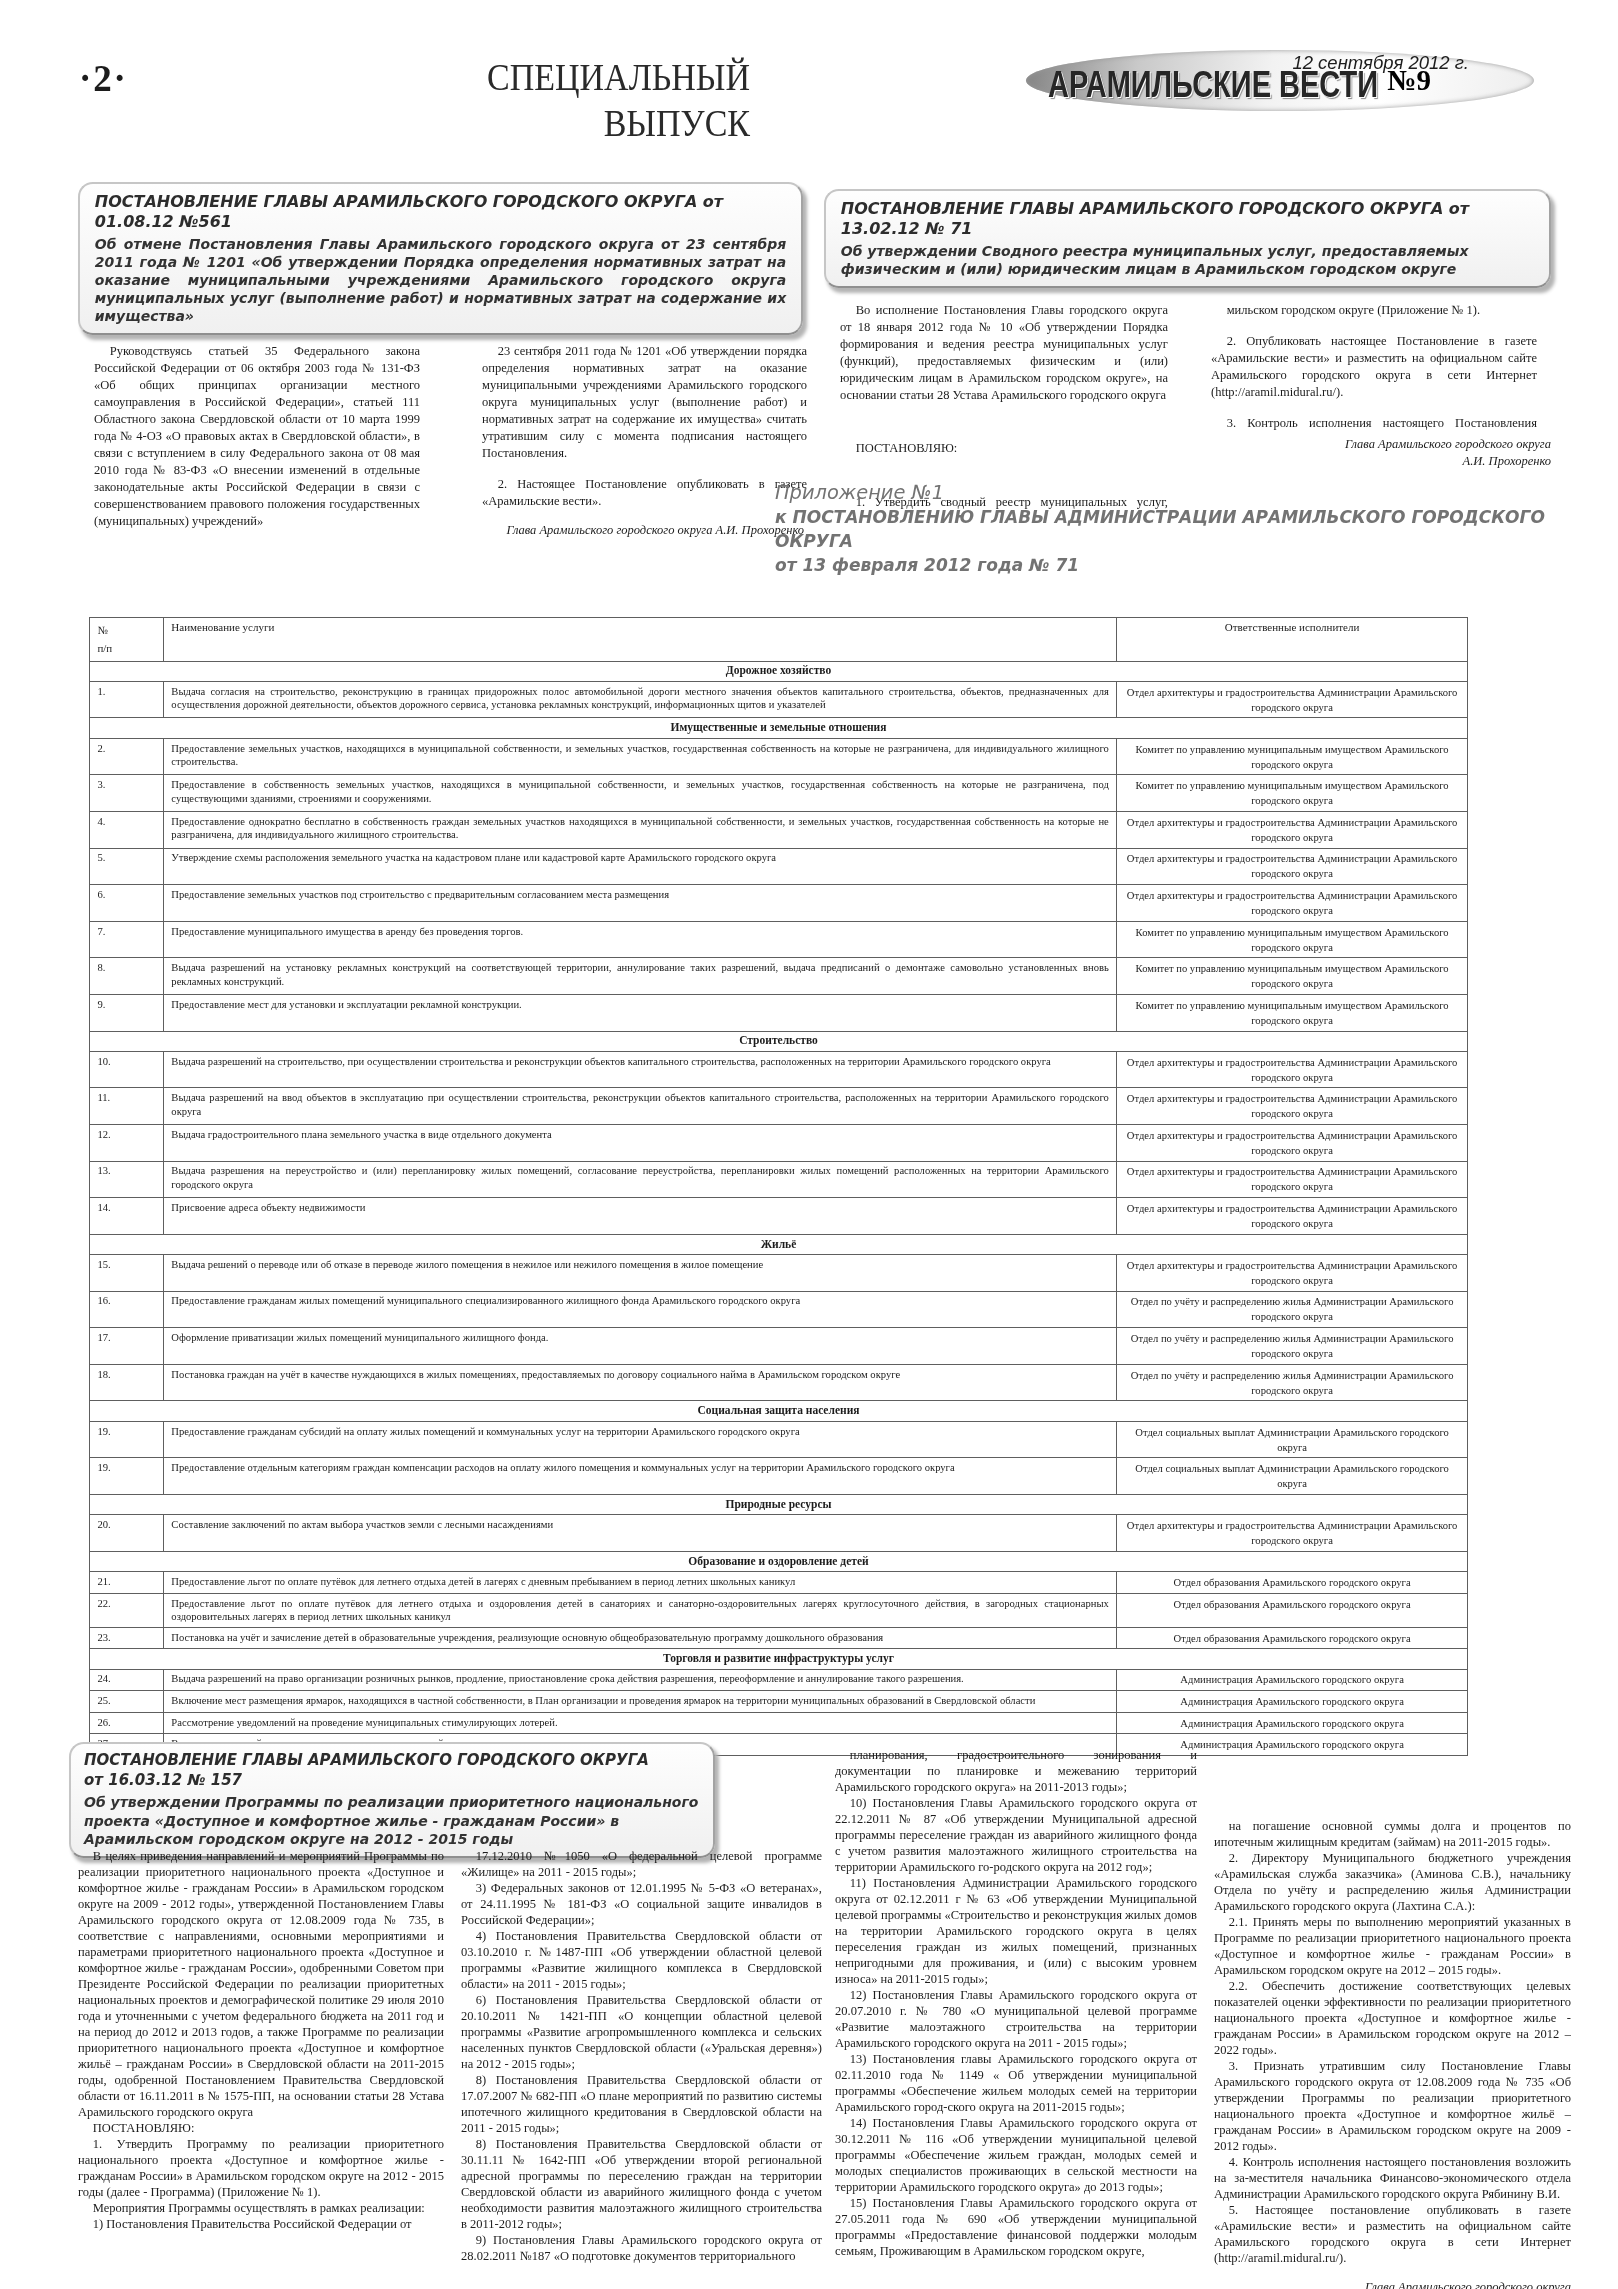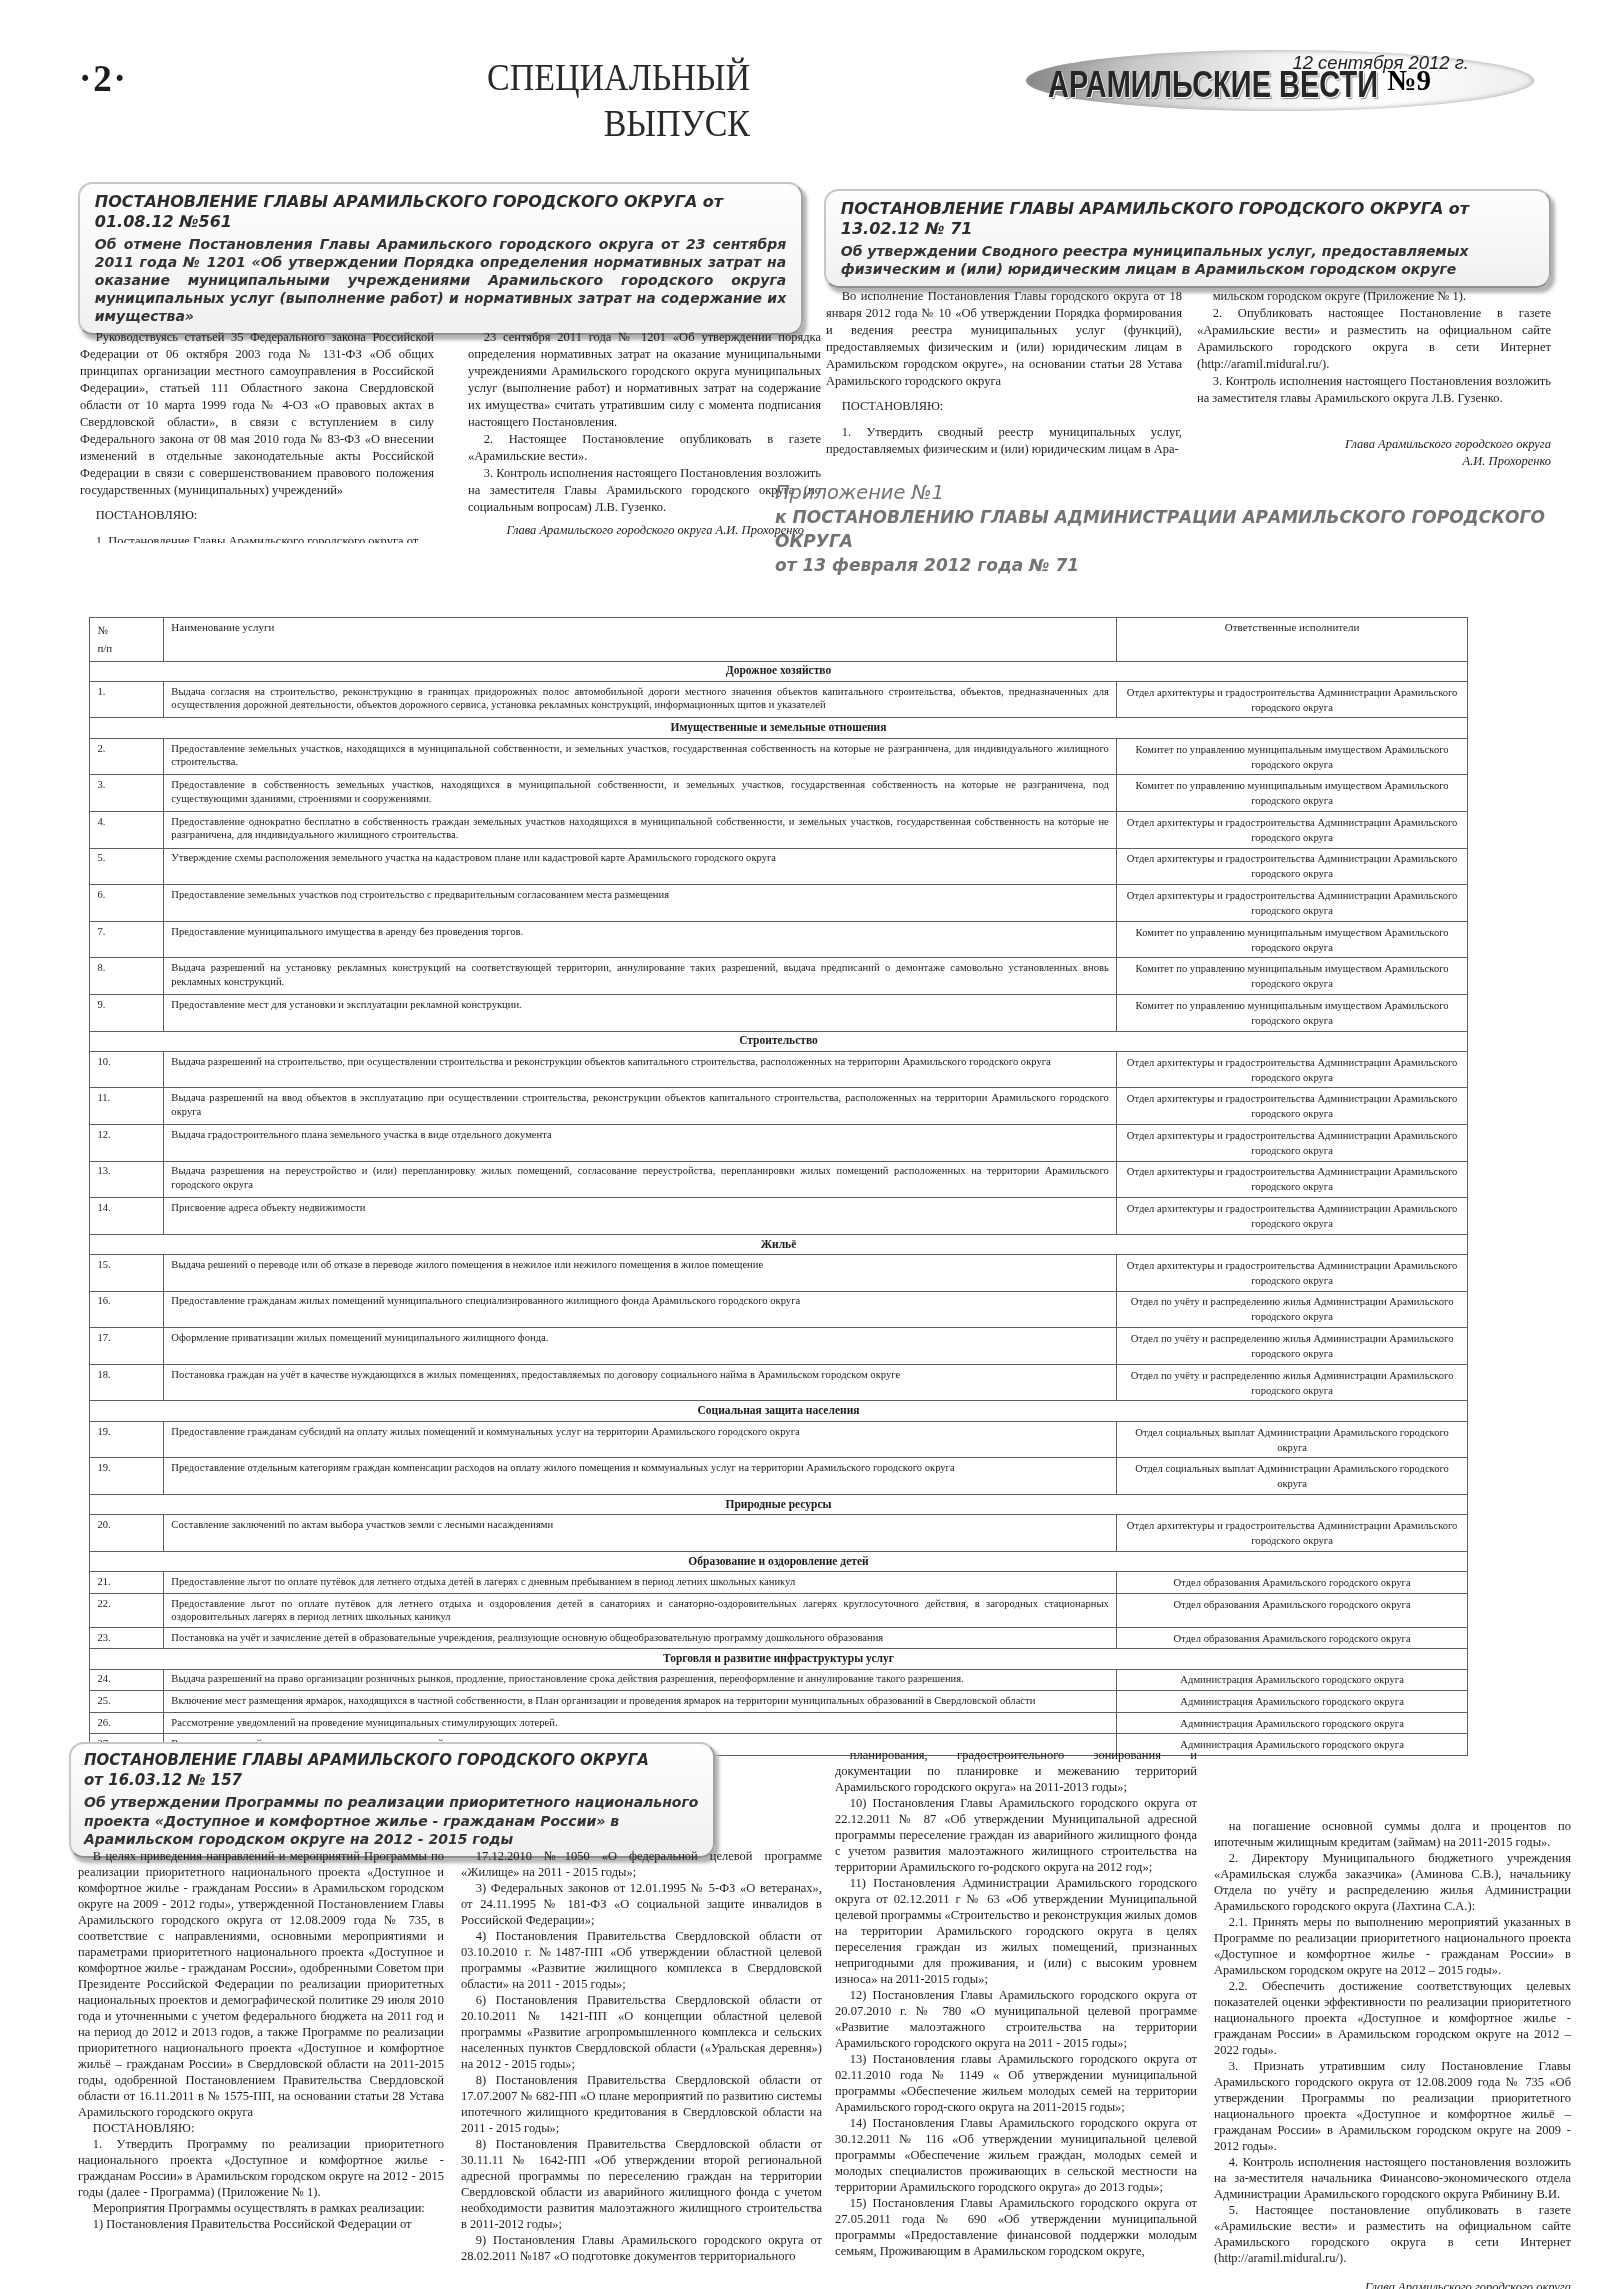--- a/index.html
+++ b/index.html
@@ -25,21 +25,21 @@
 
   
   .dbox{position:absolute;background:linear-gradient(#fefefe,#f0f0f0);
         border:2.8px solid #c6c6c6;border-right-color:#a3a3a3;border-bottom-color:#8f8f8f;
         border-radius:14.8px;box-shadow:3.7px 4.6px 3.7px #b4b4b4;padding:8.3px 14.8px;}
   .dtitle{font-family:"DejaVu Sans","Liberation Sans",sans-serif;font-style:italic;font-weight:bold;
           font-size:16px;line-height:20px;color:#2d2d2d;}
   .dsub{font-family:"DejaVu Sans","Liberation Sans",sans-serif;font-style:italic;font-weight:bold;
         font-size:14px;line-height:18px;color:#333;text-align:justify;margin-top:2.8px;}
   .col{position:absolute;font-size:12.5px;line-height:17px;text-align:justify;}
-  .col .para{margin:0;text-indent:15.7px;}
+  .col .para{margin:14px;text-indent:15.7px;}
   .col .spacer{margin:0;height:8.3px;}
   .sig{position:absolute;font-style:italic;font-size:12.5px;line-height:16.6px;text-align:right;}
 
   
   .appendix{position:absolute;left:775px;top:480px;width:777px;text-align:left;
             font-family:"DejaVu Sans","Liberation Sans",sans-serif;font-style:italic;color:#737373;}
   .appendix .a1{font-size:19.4px;line-height:25px;}
   .appendix .a2{font-size:17px;line-height:24px;font-weight:bold;}
   .appendix .a3{font-size:17px;line-height:24px;font-weight:bold;}
 

